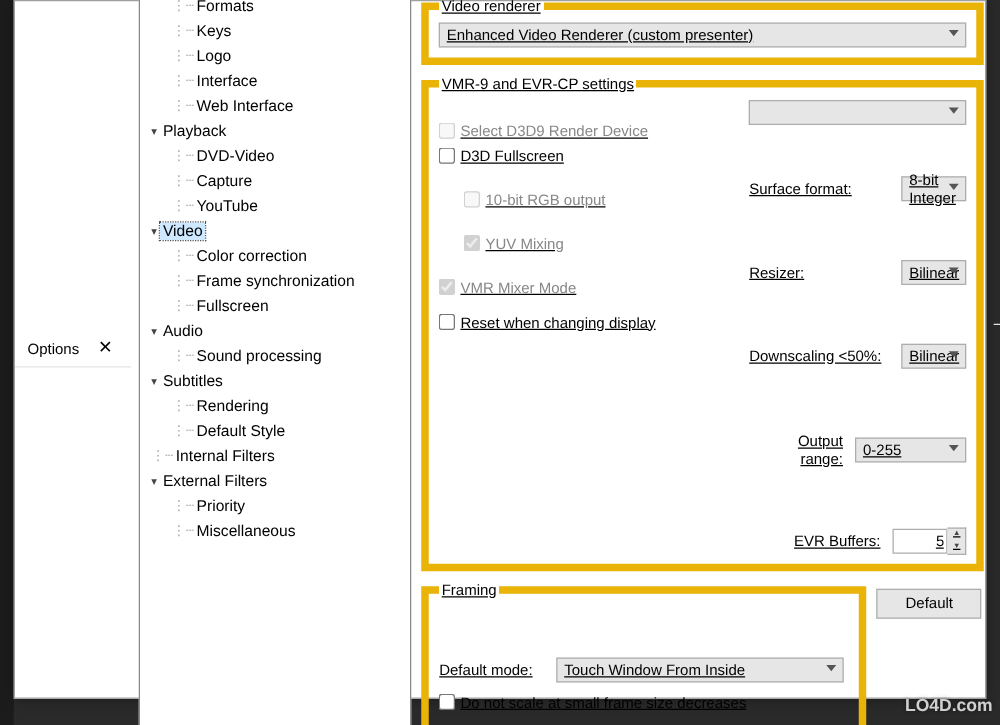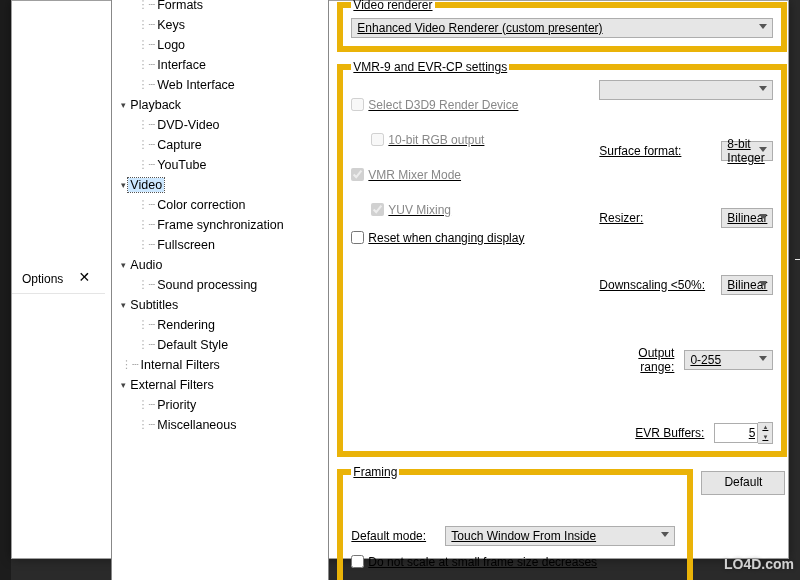--- a/index.html
+++ b/index.html
@@ -318,31 +318,35 @@
 
       <fieldset>
         <legend>VMR-9 and EVR-CP settings</legend>
         <div class="grid2">
 
           <div>
             <label class="cb disabled">
               <input type="checkbox" disabled="" style="">
               <span>Select D3D9 Render Device</span>
             </label>
+            <label class="cb">
+              <input type="checkbox" style="">
+              <span>D3D Fullscreen</span>
+            </label>
             <label class="cb disabled small-indent">
               <input type="checkbox" disabled="" style="">
               <span>10-bit RGB output</span>
             </label>
+            <label class="cb disabled small-indent">
+              <input type="checkbox" checked="" disabled="" style="">
+              <span>YUV Mixing</span>
+            </label>
             <label class="cb disabled">
               <input type="checkbox" checked="" disabled="" style="">
               <span>VMR Mixer Mode</span>
-            </label>
-            <label class="cb disabled small-indent">
-              <input type="checkbox" checked="" disabled="" style="">
-              <span>YUV Mixing</span>
             </label>
             <div style="height:8px"></div>
             <label class="cb">
               <input type="checkbox" style="">
               <span>Reset when changing display</span>
             </label>
           </div>
 
           <div>
             <div class="combo disabled" style="margin-bottom:6px">

